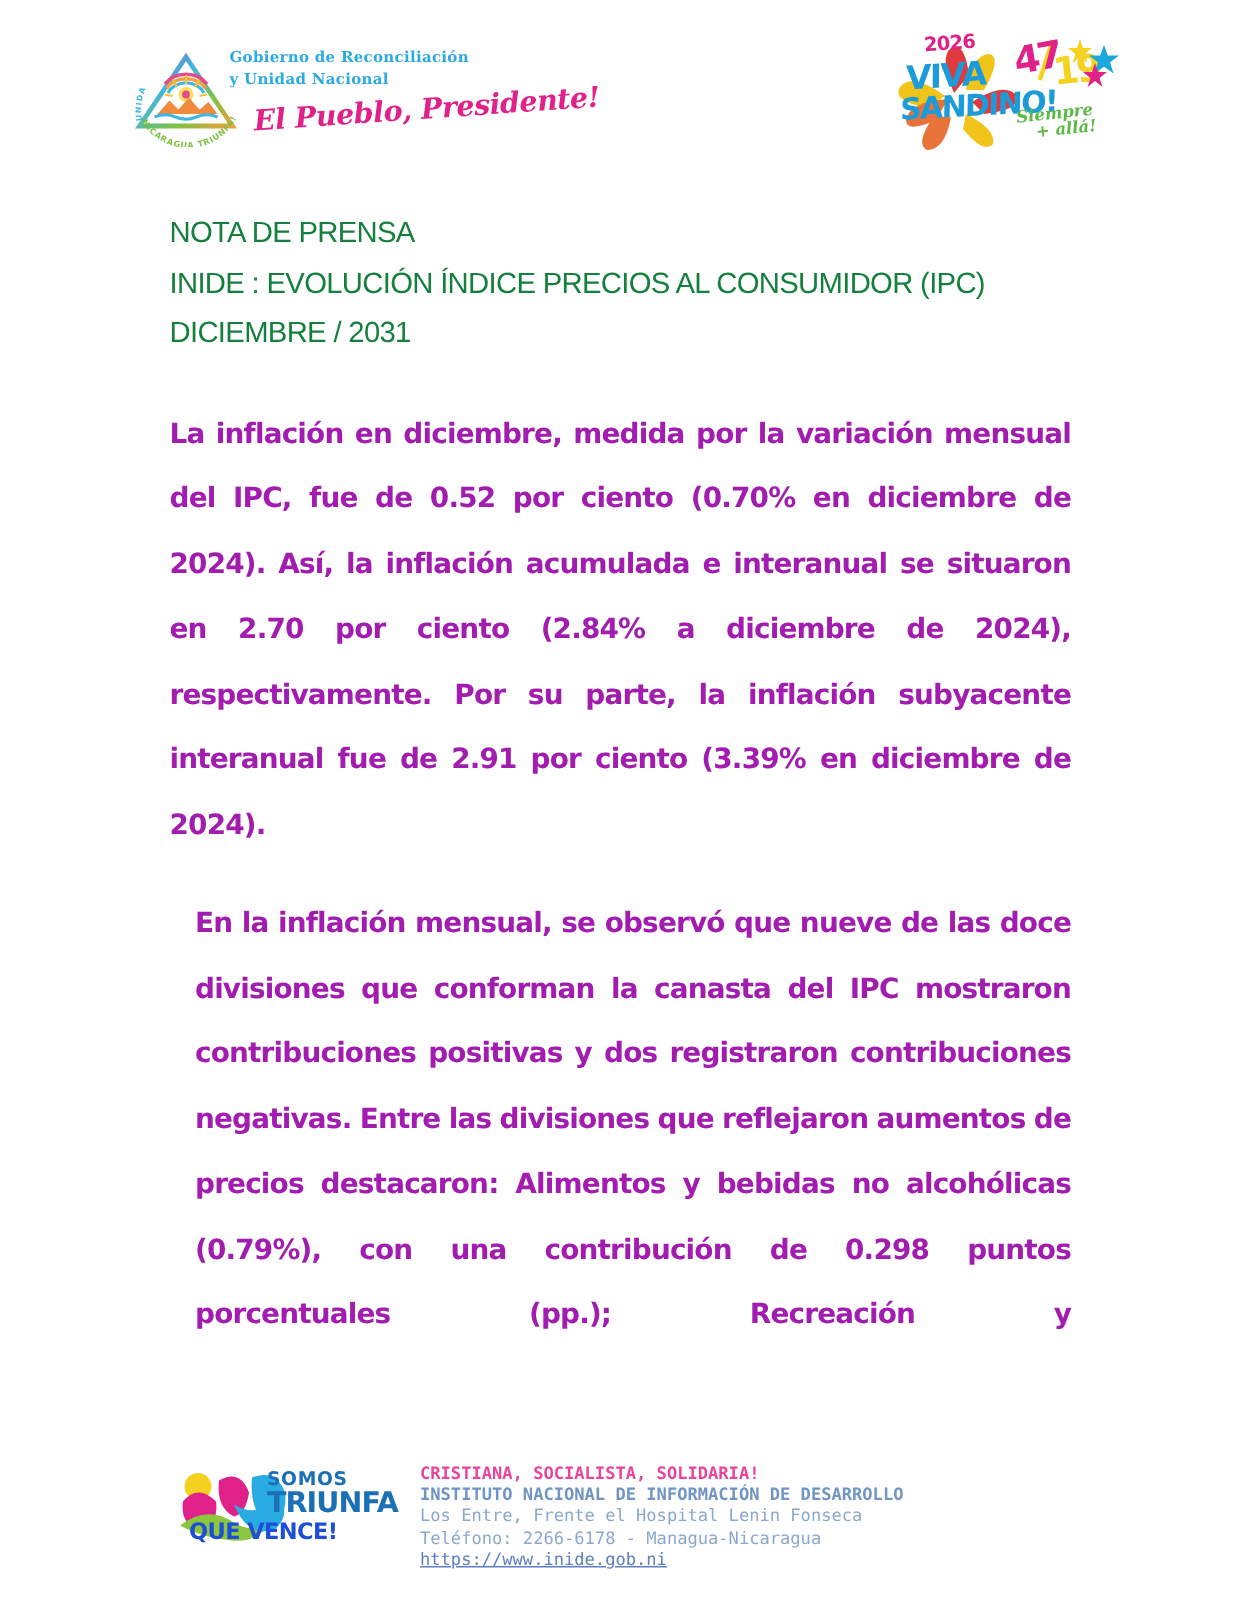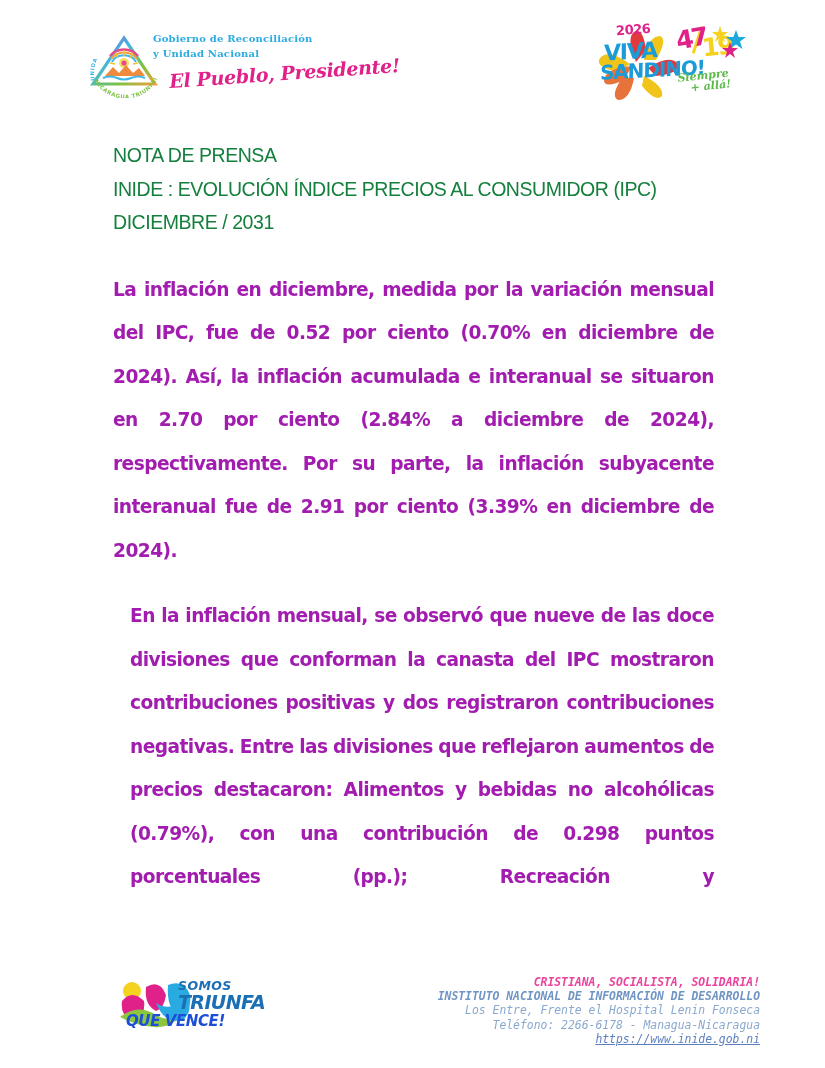--- a/index.html
+++ b/index.html
@@ -198,21 +198,20 @@
     text-align-last: justify;
   }
 
   
   .footer {
     position: absolute;
     left: 0;
     top: 965px;
     width: 778px;
     height: 103px;
-    font-style: italic;
   }
   .somos-logo {
     position: absolute;
     left: 118px;
     top: 12px;
     width: 150px;
     height: 58px;
   }
   .somos-text {
     position: absolute;
@@ -245,21 +244,21 @@
     color: #1d4ed8;
     letter-spacing: -0.4px;
     margin-left: -52px;
     margin-top: 1px;
   }
   .footer-info {
     position: absolute;
     left: 280px;
     top: 10px;
     width: 480px;
-    text-align: right;
+    text-align: left;
     font-family: "DejaVu Sans Mono", "Liberation Mono", monospace;
   }
   .f-line {
     font-size: 11.4px;
     line-height: 14.2px;
     white-space: nowrap;
     letter-spacing: 0px;
   }
   .f-slogan {
     color: #E8449C;

